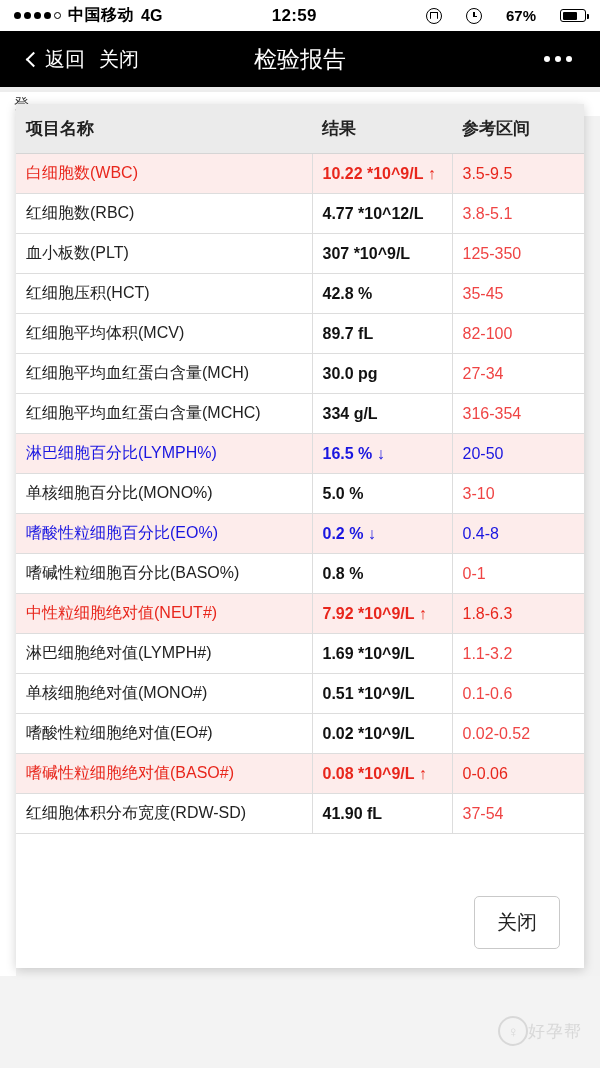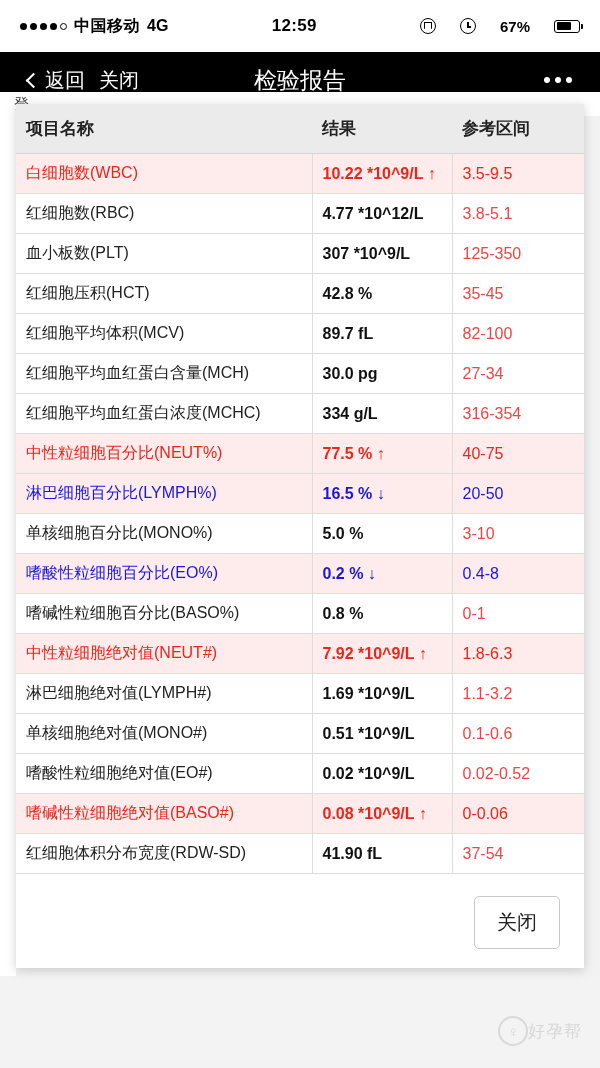--- a/index.html
+++ b/index.html
@@ -6,22 +6,22 @@
   html, body {
     width: 600px; height: 1068px;
     font-family: "Liberation Sans", sans-serif;
     background: #e9e9e9;
     overflow: hidden;
   }
   #app { position: relative; width: 600px; height: 1068px; background: #ededed; }
 
   
   .statusbar {
-    height: 52px; background: #fff; display: flex; align-items: center;
-    padding: 0 20px; font-size: 17px; color: #000; font-weight: 600;
+    height: 31px; background: #fff; display: flex; align-items: center;
+    padding: 0 14px; font-size: 17px; color: #000; font-weight: 600;
   }
   .sb-left { display: flex; align-items: center; gap: 7px; }
   .dots { display: flex; gap: 3px; align-items: center; }
   .dots i { width: 7px; height: 7px; border-radius: 50%; background: #000; display: block; }
   .dots i.hollow { background: #fff; border: 1px solid #000; }
   .sb-carrier { font-size: 16px; font-weight: 600; letter-spacing: .5px; }
   .sb-net { font-size: 16px; font-weight: 600; }
   .sb-center { flex: 1; text-align: center; font-size: 17px; font-weight: 600; letter-spacing: .3px; }
   .sb-right { display: flex; align-items: center; gap: 24px; font-size: 15px; font-weight: 600; }
   .ic-circle {
@@ -219,28 +219,23 @@
               <td class="name">红细胞平均体积(MCV)</td>
               <td class="val">89.7 fL</td>
               <td class="ref">82-100</td>
             </tr>
             <tr>
               <td class="name">红细胞平均血红蛋白含量(MCH)</td>
               <td class="val">30.0 pg</td>
               <td class="ref">27-34</td>
             </tr>
             <tr>
-              <td class="name">红细胞平均血红蛋白浓度(MCHC)</td>
+              <td class="name">红细胞平均血红蛋白含量(MCHC)</td>
               <td class="val">334 g/L</td>
               <td class="ref">316-354</td>
-            </tr>
-            <tr class="ab-red">
-              <td class="name">中性粒细胞百分比(NEUT%)</td>
-              <td class="val">77.5 % ↑</td>
-              <td class="ref">40-75</td>
             </tr>
             <tr class="ab-blue">
               <td class="name">淋巴细胞百分比(LYMPH%)</td>
               <td class="val">16.5 % ↓</td>
               <td class="ref">20-50</td>
             </tr>
             <tr>
               <td class="name">单核细胞百分比(MONO%)</td>
               <td class="val">5.0 %</td>
               <td class="ref">3-10</td>

